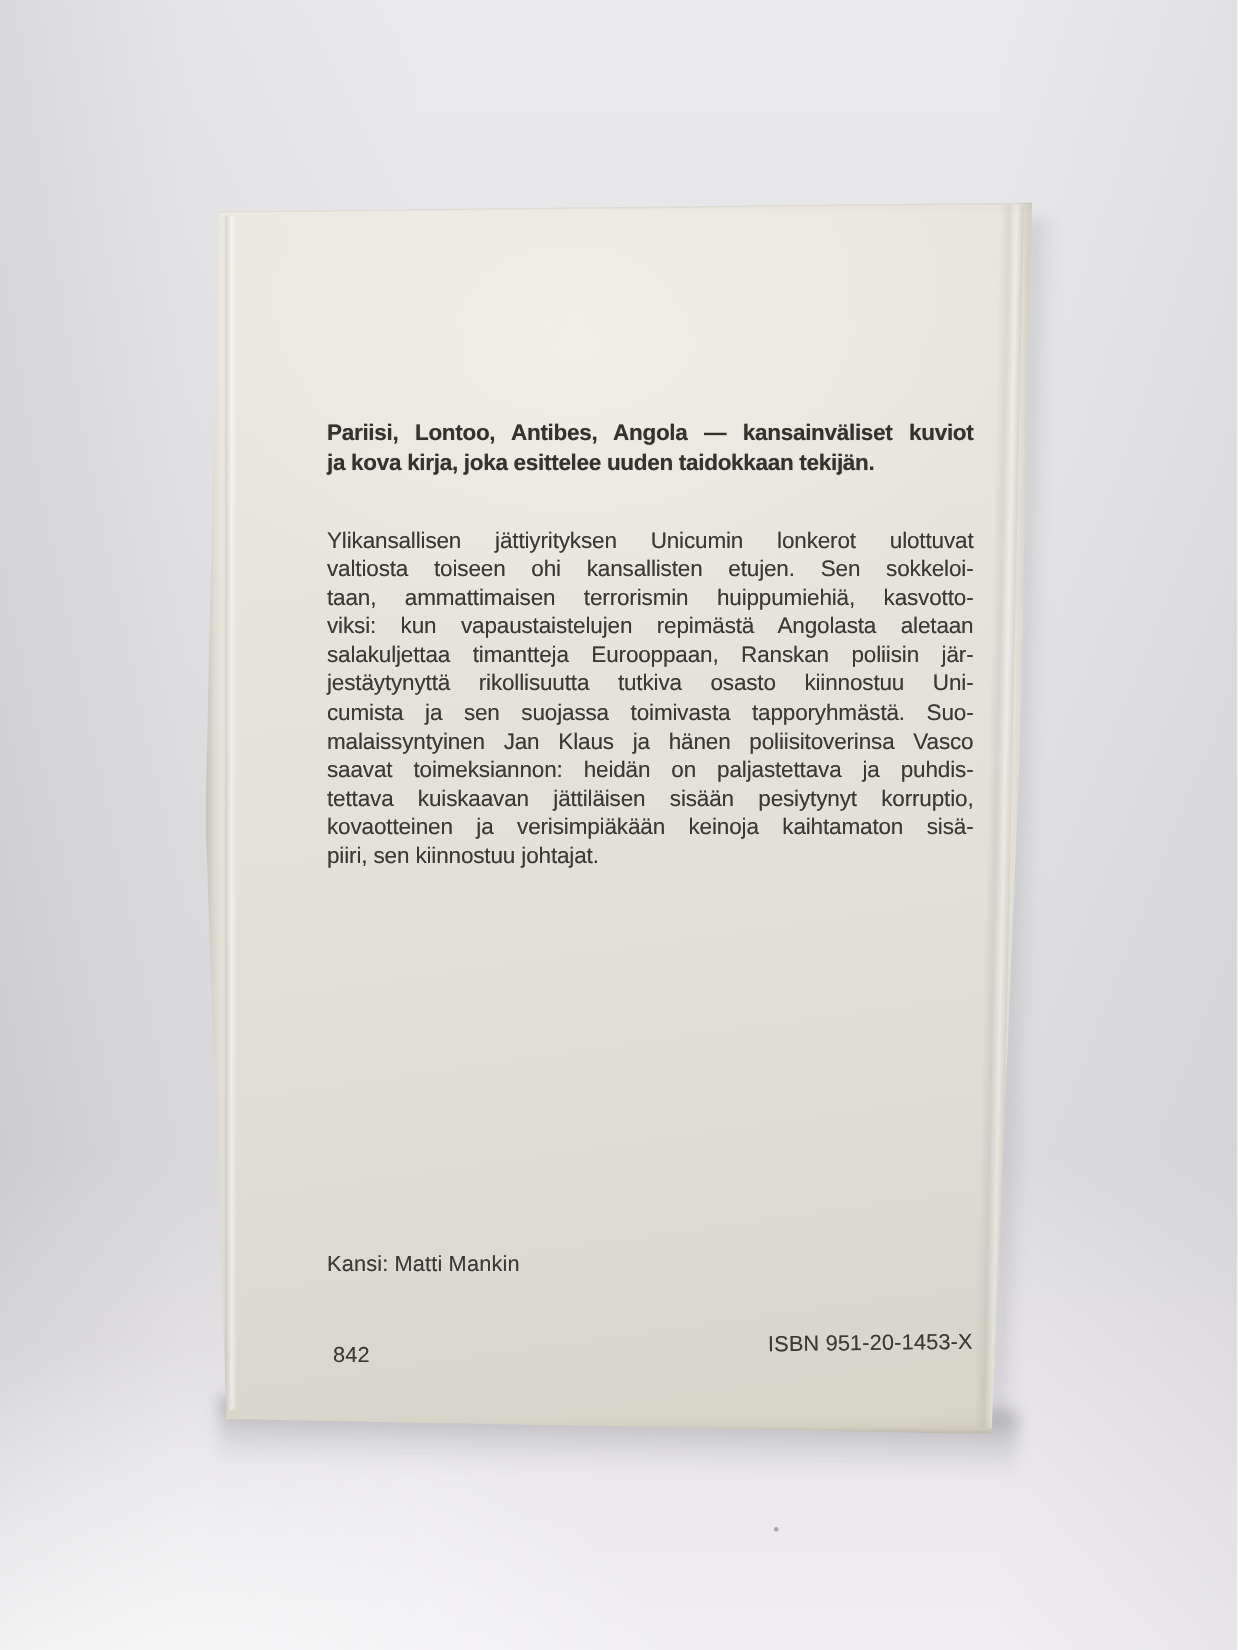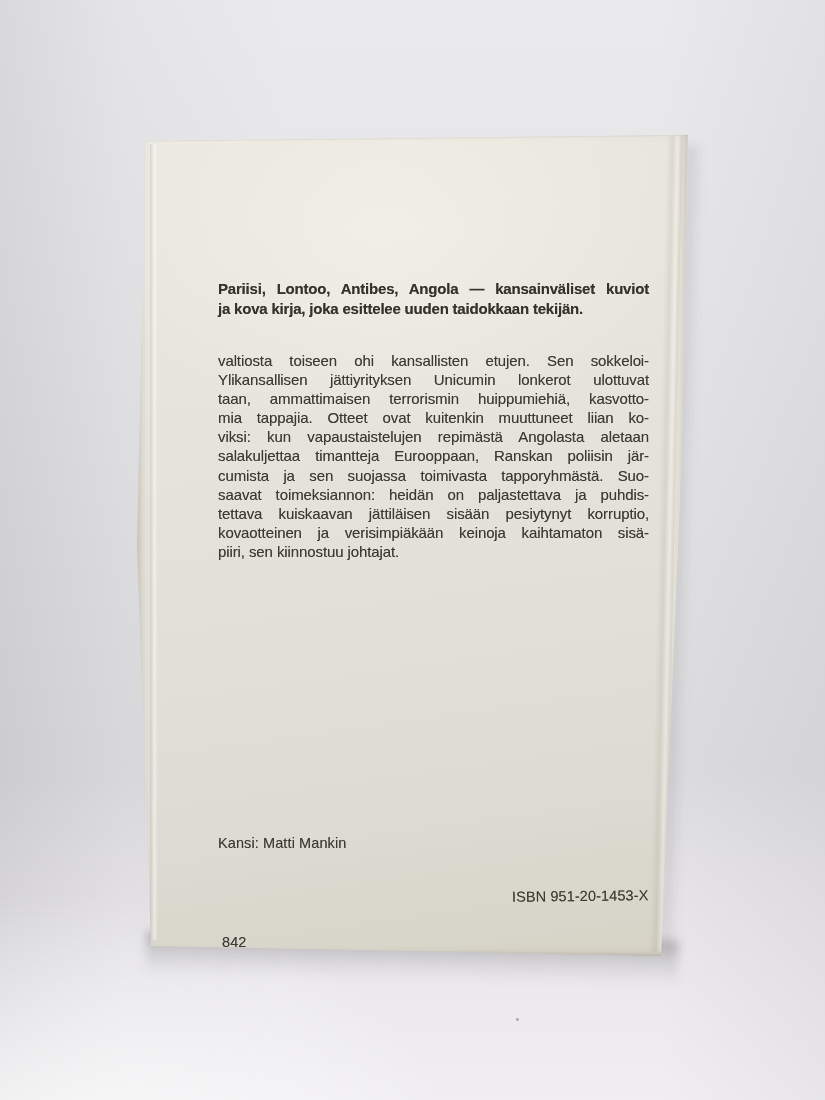--- a/index.html
+++ b/index.html
@@ -194,21 +194,21 @@
 
   .small-print {
     position: absolute;
     font-size: 14.5px;
     color: #3c3a34;
     letter-spacing: 0.1px;
     text-shadow: 0 0 0.4px rgba(60,58,52,0.5);
   }
 
   .cover-credit { left: 83px; top: 703px; }
-  .print-code   { left: 87px; top: 764px; margin-top: 38px; }
+  .print-code   { left: 87px; top: 764px; }
   .isbn         { right: 42px; top: 756px; transform: rotate(-0.7deg); }
 
   .speck {
     position: absolute;
     left: 516px;
     top: 1018px;
     width: 3px;
     height: 3px;
     border-radius: 50%;
     background: #8d8b93;
@@ -229,27 +229,28 @@
     <div class="spine-crease"></div>
     <div class="fore-edge-crease"></div>
     <div class="page-bottom-strip"></div>
 
     <div class="para blurb-intro">
         <div class="jline">Pariisi, Lontoo, Antibes, Angola — kansainväliset kuviot</div>
         <div class="jline">ja kova kirja, joka esittelee uuden taidokkaan tekijän.</div>
       </div>
 
     <div class="para blurb-body">
+        <div class="jline">Ylikansallisen jättiyrityksen Unicumin lonkerot ulottuvat</div>
         <div class="jline">valtiosta toiseen ohi kansallisten etujen. Sen sokkeloi-</div>
-        <div class="jline">Ylikansallisen jättiyrityksen Unicumin lonkerot ulottuvat</div>
         <div class="jline">taan, ammattimaisen terrorismin huippumiehiä, kasvotto-</div>
-        <div class="jline">mia tappajia. Otteet ovat kuitenkin muuttuneet liian ko-</div>
         <div class="jline">viksi: kun vapaustaistelujen repimästä Angolasta aletaan</div>
         <div class="jline">salakuljettaa timantteja Eurooppaan, Ranskan poliisin jär-</div>
+        <div class="jline">jestäytynyttä rikollisuutta tutkiva osasto kiinnostuu Uni-</div>
         <div class="jline">cumista ja sen suojassa toimivasta tapporyhmästä. Suo-</div>
+        <div class="jline">malaissyntyinen Jan Klaus ja hänen poliisitoverinsa Vasco</div>
         <div class="jline">saavat toimeksiannon: heidän on paljastettava ja puhdis-</div>
         <div class="jline">tettava kuiskaavan jättiläisen sisään pesiytynyt korruptio,</div>
         <div class="jline">kovaotteinen ja verisimpiäkään keinoja kaihtamaton sisä-</div>
         <div class="jline">piiri, sen kiinnostuu johtajat.</div>
       </div>
 
     <div class="small-print cover-credit">Kansi: Matti Mankin</div>
 
     <div class="small-print print-code">842</div>
 

